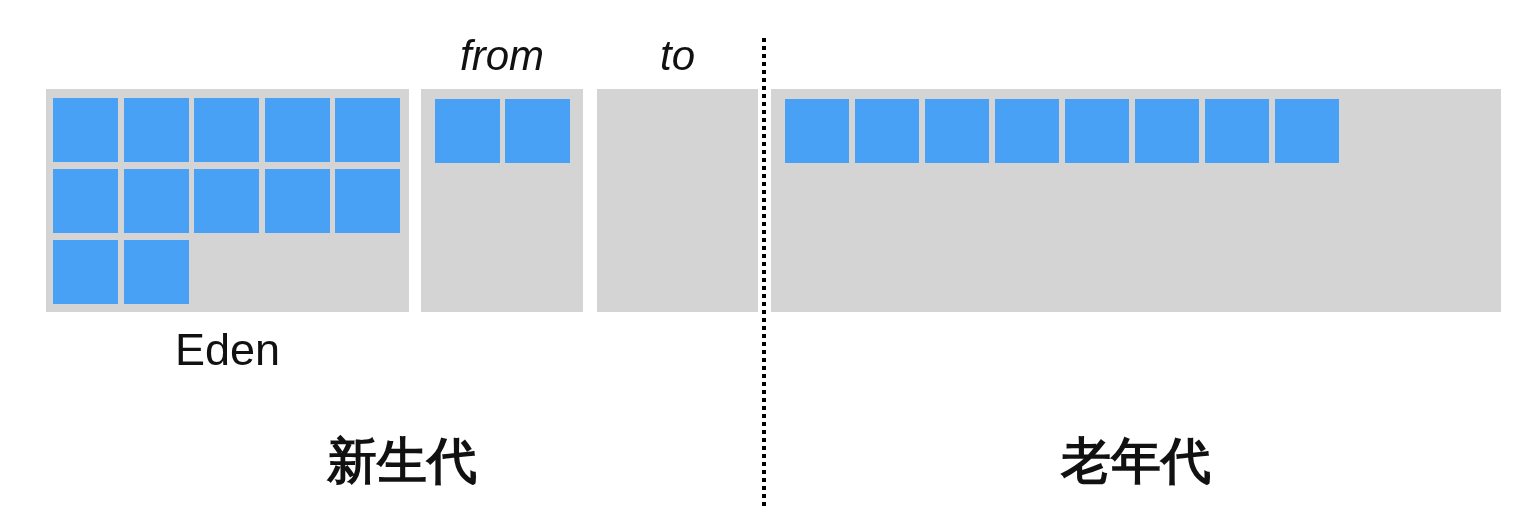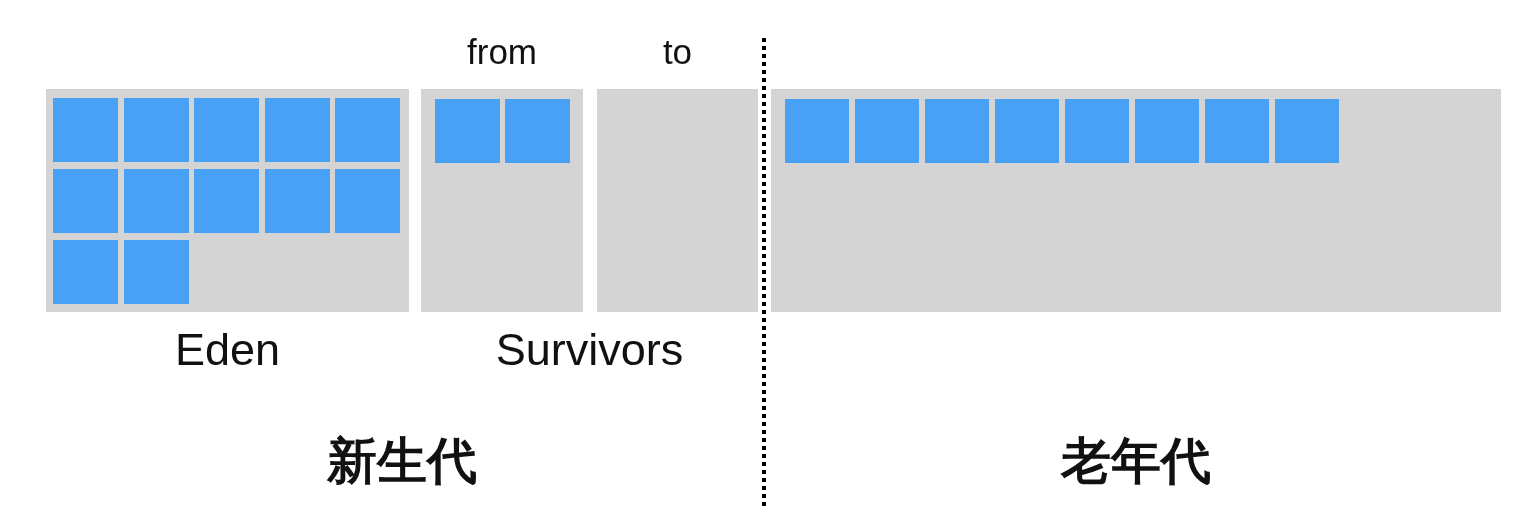--- a/index.html
+++ b/index.html
@@ -75,21 +75,22 @@
   
   .lbl {
     position: absolute;
     color: var(--ink, #111);
     text-align: center;
     white-space: nowrap;
     line-height: 1.1;
   }
   .lbl-ptr {
     top: 33px;
-    font-size: 35px;
+    font-size: 42px;
+    font-style: italic;
   }
   .lbl-ptr-from { left: 421px; width: 162px; }
   .lbl-ptr-to   { left: 597px; width: 161px; }
   .lbl-space {
     top: 325px;
     font-size: 45px;
   }
   .lbl-eden      { left: 46px;  width: 363px; text-align: center; }
   .lbl-survivors { left: 421px; width: 337px; }
   .lbl-tenured   { left: 771px; width: 730px; }
@@ -146,19 +147,18 @@
       <div class="block"></div>
       <div class="block"></div>
       <div class="block"></div>
       <div class="block"></div>
       <div class="block"></div>
       <div class="block"></div>
       <div class="block"></div>
     </div>
 
   <div class="lbl lbl-space lbl-eden">Eden</div>
-  <div class="lbl lbl-space lbl-survivors">Survivors</div>
 
   <div class="lbl lbl-gen lbl-young">新生代</div>
   <div class="lbl lbl-gen lbl-old">老年代</div>
 
 
 </div>
 
 </body></html>

